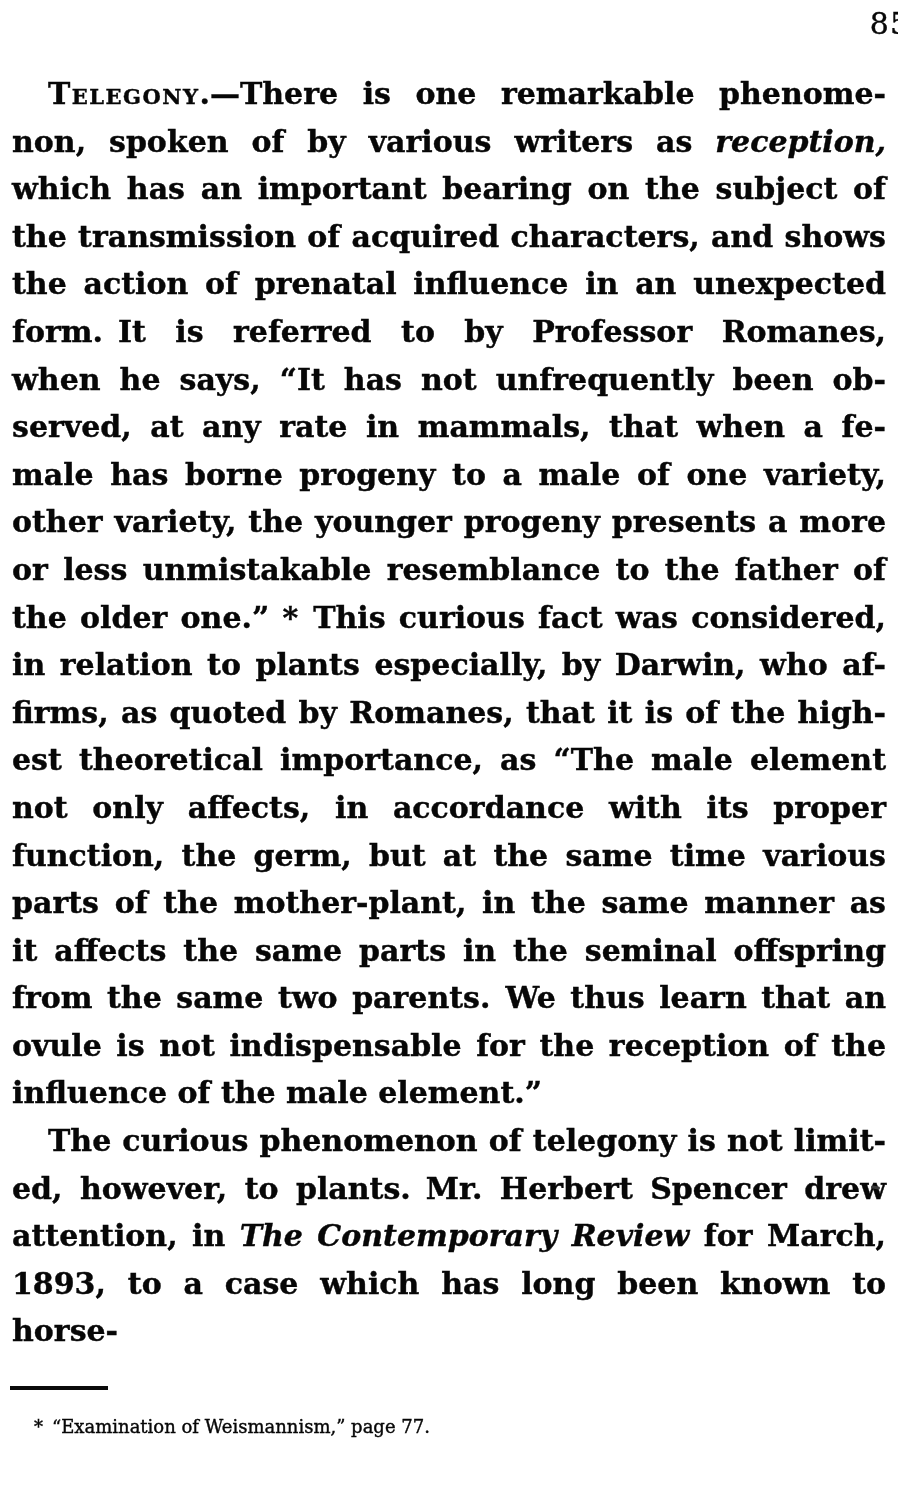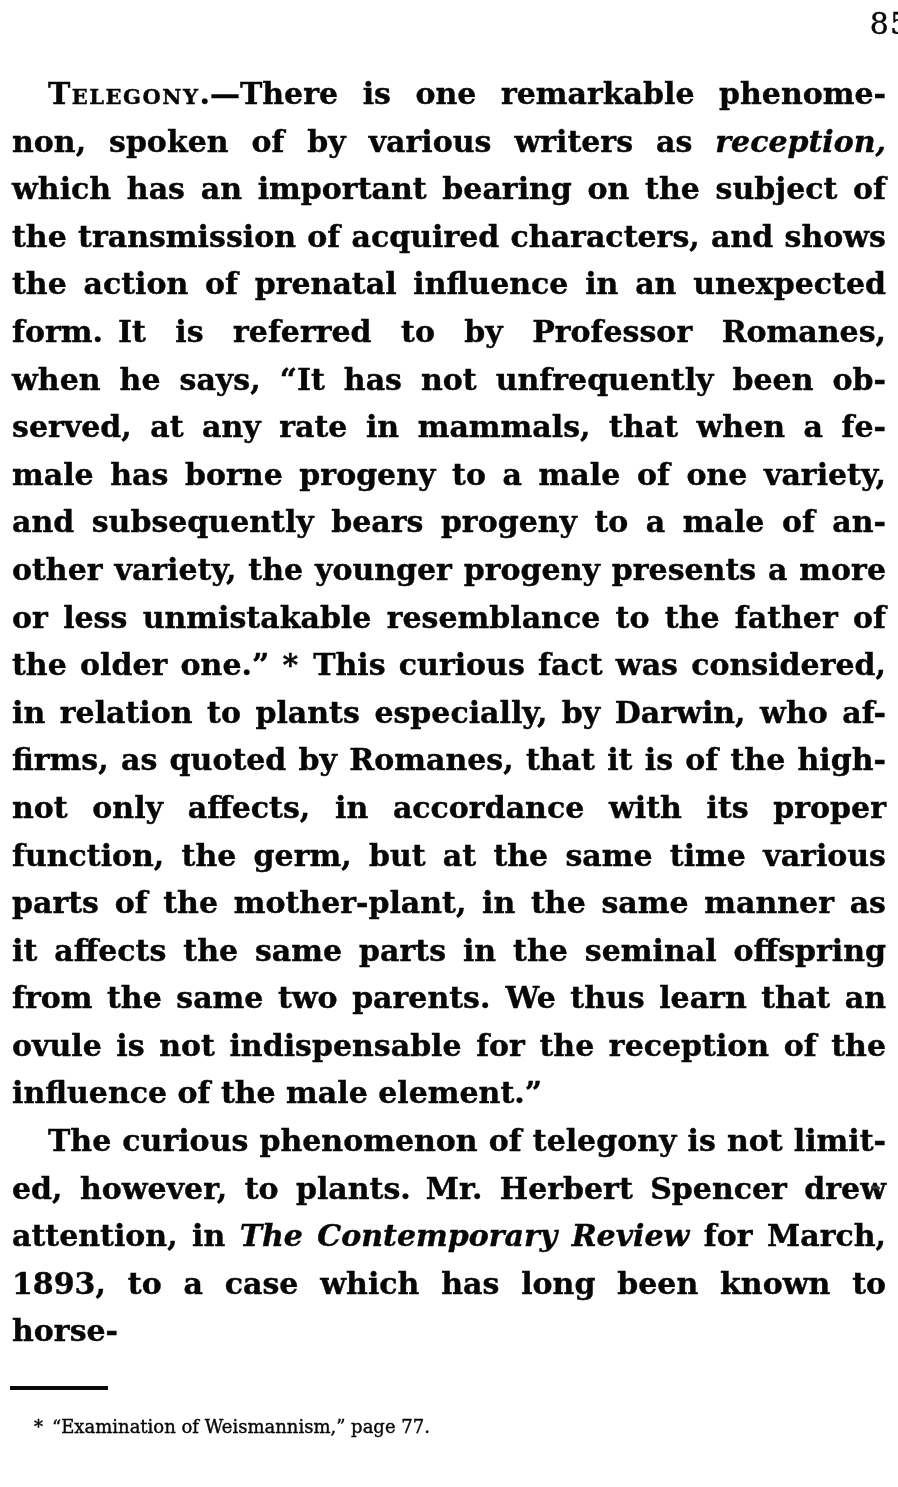--- a/index.html
+++ b/index.html
@@ -78,26 +78,26 @@
       <div class="paragraph">
         <div class="line first"><span class="sc">Telegony</span><span class="">.—There is one remarkable phenome-</span></div>
         <div class="line"><span class="">non, spoken of by various writers as </span><span class="i">reception,</span></div>
         <div class="line"><span class="">which has an important bearing on the subject of</span></div>
         <div class="line"><span class="">the transmission of acquired characters, and shows</span></div>
         <div class="line"><span class="">the action of prenatal influence in an unexpected</span></div>
         <div class="line"><span class="">form. It is referred to by Professor Romanes,</span></div>
         <div class="line"><span class="">when he says, “It has not unfrequently been ob-</span></div>
         <div class="line"><span class="">served, at any rate in mammals, that when a fe-</span></div>
         <div class="line"><span class="">male has borne progeny to a male of one variety,</span></div>
-        <div class="line"><span class="">and subsequently bears progeny to a male of an-</span></div>
         <div class="line"><span class="">other variety, the younger progeny presents a more</span></div>
         <div class="line"><span class="">or less unmistakable resemblance to the father of</span></div>
         <div class="line"><span class="">the older one.” * This curious fact was considered,</span></div>
         <div class="line"><span class="">in relation to plants especially, by Darwin, who af-</span></div>
         <div class="line"><span class="">firms, as quoted by Romanes, that it is of the high-</span></div>
+        <div class="line"><span class="">est theoretical importance, as “The male element</span></div>
         <div class="line"><span class="">not only affects, in accordance with its proper</span></div>
         <div class="line"><span class="">function, the germ, but at the same time various</span></div>
         <div class="line"><span class="">parts of the mother-plant, in the same manner as</span></div>
         <div class="line"><span class="">it affects the same parts in the seminal offspring</span></div>
         <div class="line"><span class="">from the same two parents. We thus learn that an</span></div>
         <div class="line"><span class="">ovule is not indispensable for the reception of the</span></div>
         <div class="line last"><span class="">influence of the male element.”</span></div>
       </div>
       <div class="paragraph">
         <div class="line first"><span class="">The curious phenomenon of telegony is not limit-</span></div>

